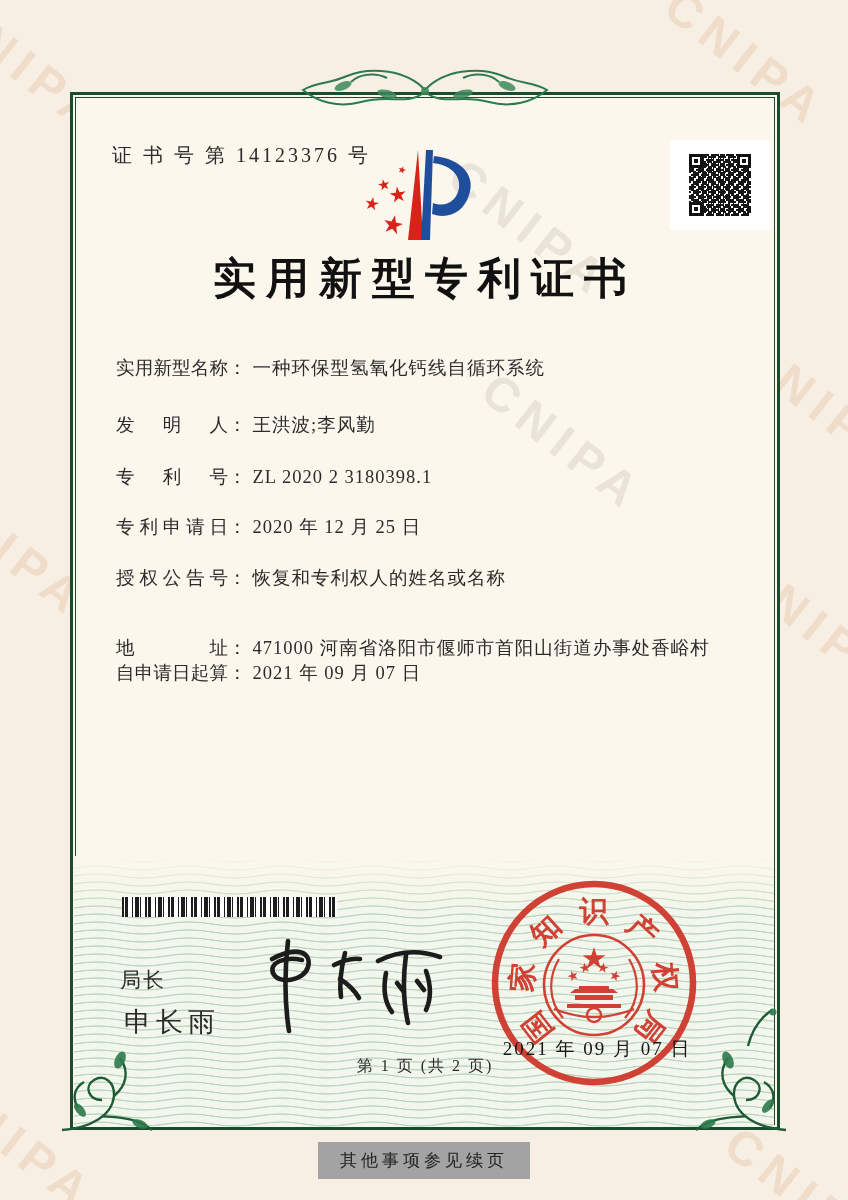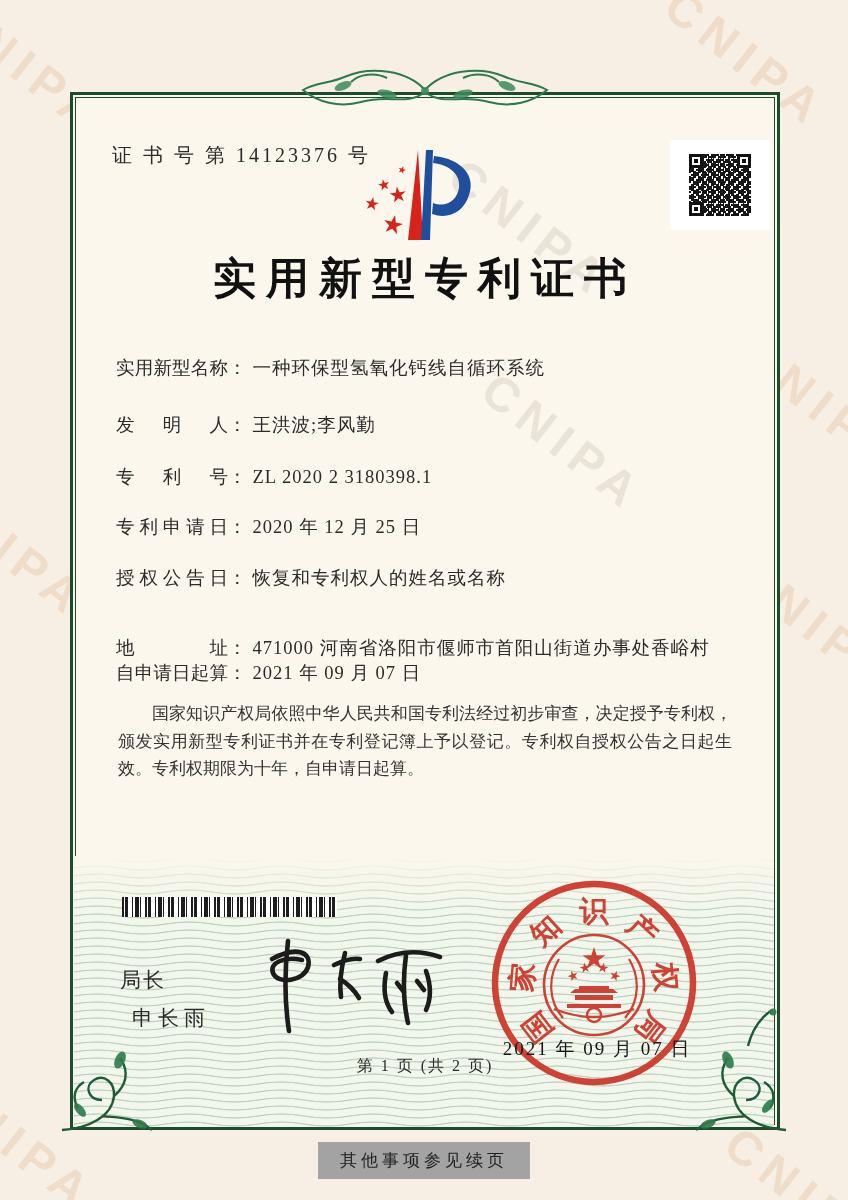--- a/index.html
+++ b/index.html
@@ -79,21 +79,21 @@
     position:absolute;left:122px;top:897px;width:215px;height:20px;z-index:3;
     background:#fff;
     background-image:repeating-linear-gradient(90deg,
       #1d1d1d 0 2px, #fff 2px 3px,
       #1d1d1d 3px 6px, #fff 6px 10px,
       #1d1d1d 10px 11px, #fff 11px 13px,
       #1d1d1d 13px 17px, #fff 17px 18px,
       #1d1d1d 18px 19px, #fff 19px 23px);
   }
   .officer-title{position:absolute;left:120px;top:966px;font-size:21px;letter-spacing:2px;z-index:3;}
-  .officer-name{position:absolute;left:132px;top:1004px;font-size:21px;letter-spacing:5px;z-index:3;}
+  .officer-name{position:absolute;left:124px;top:1004px;font-size:27px;letter-spacing:5px;z-index:3;}
   .signature{position:absolute;left:248px;top:925px;z-index:4;}
   .seal{position:absolute;left:487px;top:876px;z-index:4;opacity:0.92;}
   .seal-date{
     position:absolute;left:497px;top:1036px;width:200px;text-align:center;z-index:5;
     font-size:19px;letter-spacing:2px;color:#171717;
   }
   .page-info{
     position:absolute;left:70px;top:1056px;width:710px;text-align:center;
     font-size:16px;letter-spacing:2px;z-index:3;
   }
@@ -220,31 +220,30 @@
 <div class="frow" style="top:412px;">
   <span class="flabel">发明人</span><span class="colon">：</span><span class="fvalue">王洪波;李风勤</span>
 </div>
 <div class="frow" style="top:464px;">
   <span class="flabel">专利号</span><span class="colon">：</span><span class="fvalue">ZL 2020 2 3180398.1</span>
 </div>
 <div class="frow" style="top:514px;">
   <span class="flabel">专利申请日</span><span class="colon">：</span><span class="fvalue">2020 年 12 月 25 日</span>
 </div>
 <div class="frow" style="top:565px;">
-  <span class="flabel">授权公告日</span><span class="colon">：</span><span class="fvalue">恢复和专利权人的姓名或名称</span>
+  <span class="flabel">授权公告号</span><span class="colon">：</span><span class="fvalue">恢复和专利权人的姓名或名称</span>
 </div>
 <div class="frow" style="top:615px;margin-top:20px;">
   <span class="flabel">地址</span><span class="colon">：</span><span class="fvalue">471000 河南省洛阳市偃师市首阳山街道办事处香峪村</span>
 </div>
 <div class="frow" style="top:660px;">
   <span class="flabel">自申请日起算</span><span class="colon">：</span><span class="fvalue">2021 年 09 月 07 日</span>
 </div>
 
 <div class="legal">
-  <p>国家知识产权局依照中华人民共和国专利法经过初步审查，决定授予专利权，颁发实用新型专利证书并在专利登记簿上予以登记。专利权自授权公告之日起生效。专利权期限为十年，自申请日起算。</p>
 </div>
 
 <div class="barcode"></div>
 
 <div class="officer-title">局长</div>
 <div class="officer-name">申长雨</div>
 
 <svg class="signature" width="205" height="112" viewBox="0 0 205 112">
   <g stroke="#1c1c1c" stroke-width="4.6" fill="none" stroke-linecap="round" stroke-linejoin="round">
     <path d="M40 16 C 37 42 36 74 41 106"></path>

